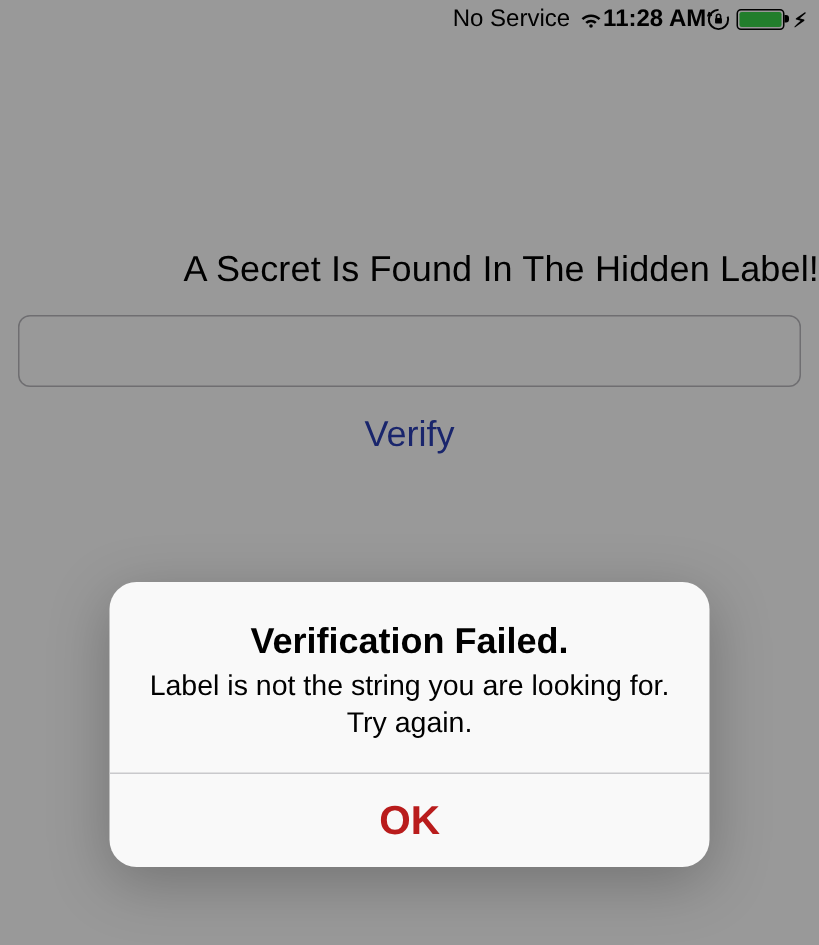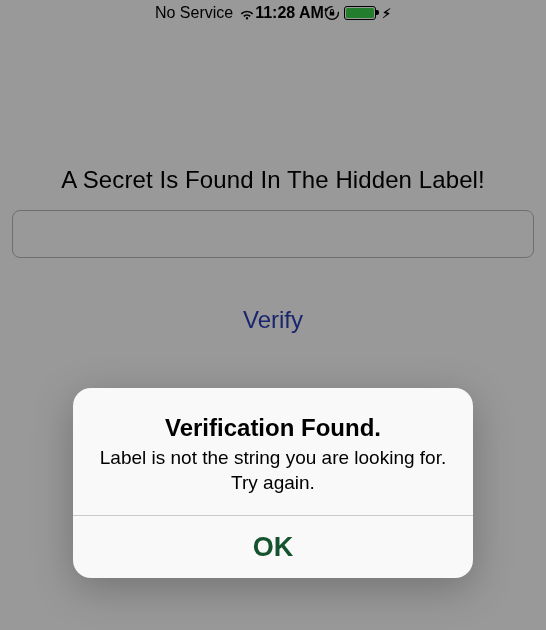--- a/index.html
+++ b/index.html
@@ -6,21 +6,21 @@
   html, body { width: 546px; height: 630px; overflow: hidden; }
   body {
     font-family: -apple-system, "Helvetica Neue", Helvetica, Arial, sans-serif;
     background: #fff;
     position: relative;
   }
   .status-bar {
     height: 26px;
     display: flex;
     align-items: center;
-    justify-content: center;
+    justify-content: flex-end;
     padding: 0 8px;
     font-size: 16px;
     color: #000;
     background: #fff;
   }
   .status-left { display: flex; align-items: center; gap: 6px; }
   .status-right { display: flex; align-items: center; gap: 4px; }
   .status-center { font-weight: 700; font-size: 16px; }
   .wifi-icon { width: 16px; height: 12px; display: inline-block; }
   .lock-rot { width: 16px; height: 16px; display: inline-block; }
@@ -49,34 +49,35 @@
   .content {
     padding-top: 140px;
     text-align: center;
   }
   .title {
     font-size: 24px;
     font-weight: 400;
     color: #000;
     margin-bottom: 16px;
     letter-spacing: 0.1px;
+    text-align: right;
   }
   .text-field {
     margin: 0 12px;
     height: 48px;
     border: 1px solid #b9b8bd;
     border-radius: 8px;
     background: #fff;
     padding: 0 10px;
     font-size: 18px;
     width: calc(100% - 24px);
     outline: none;
   }
   .verify-btn {
-    margin-top: 48px;
+    margin-top: 18px;
     font-size: 24px;
     color: #2b3fb5;
     background: none;
     border: none;
     cursor: pointer;
     font-weight: 400;
   }
   .overlay {
     position: absolute;
     inset: 0;
@@ -115,21 +116,21 @@
     background: #c9c9cc;
   }
   .alert-btn {
     display: block;
     width: 100%;
     height: 62px;
     background: none;
     border: none;
     font-size: 27px;
     font-weight: 600;
-    color: #14532d;
+    color: #b91c1c;
     cursor: pointer;
   }
 </style>
 </head>
 <body>
 
 <div class="status-bar">
   <div class="status-left">
     <span>No Service</span>
     <span class="wifi-icon">
@@ -160,18 +161,18 @@
   <input class="text-field" type="text" value="" style="">
   <div>
     <button class="verify-btn">Verify</button>
   </div>
 </div>
 
 <div class="overlay"></div>
 
 <div class="alert">
   <div class="alert-body">
-    <div class="alert-title">Verification Found.</div>
+    <div class="alert-title">Verification Failed.</div>
     <div class="alert-msg">Label is not the string you are looking for. Try again.</div>
   </div>
   <div class="alert-sep"></div>
   <button class="alert-btn">OK</button>
 </div>
 
 </body></html>

